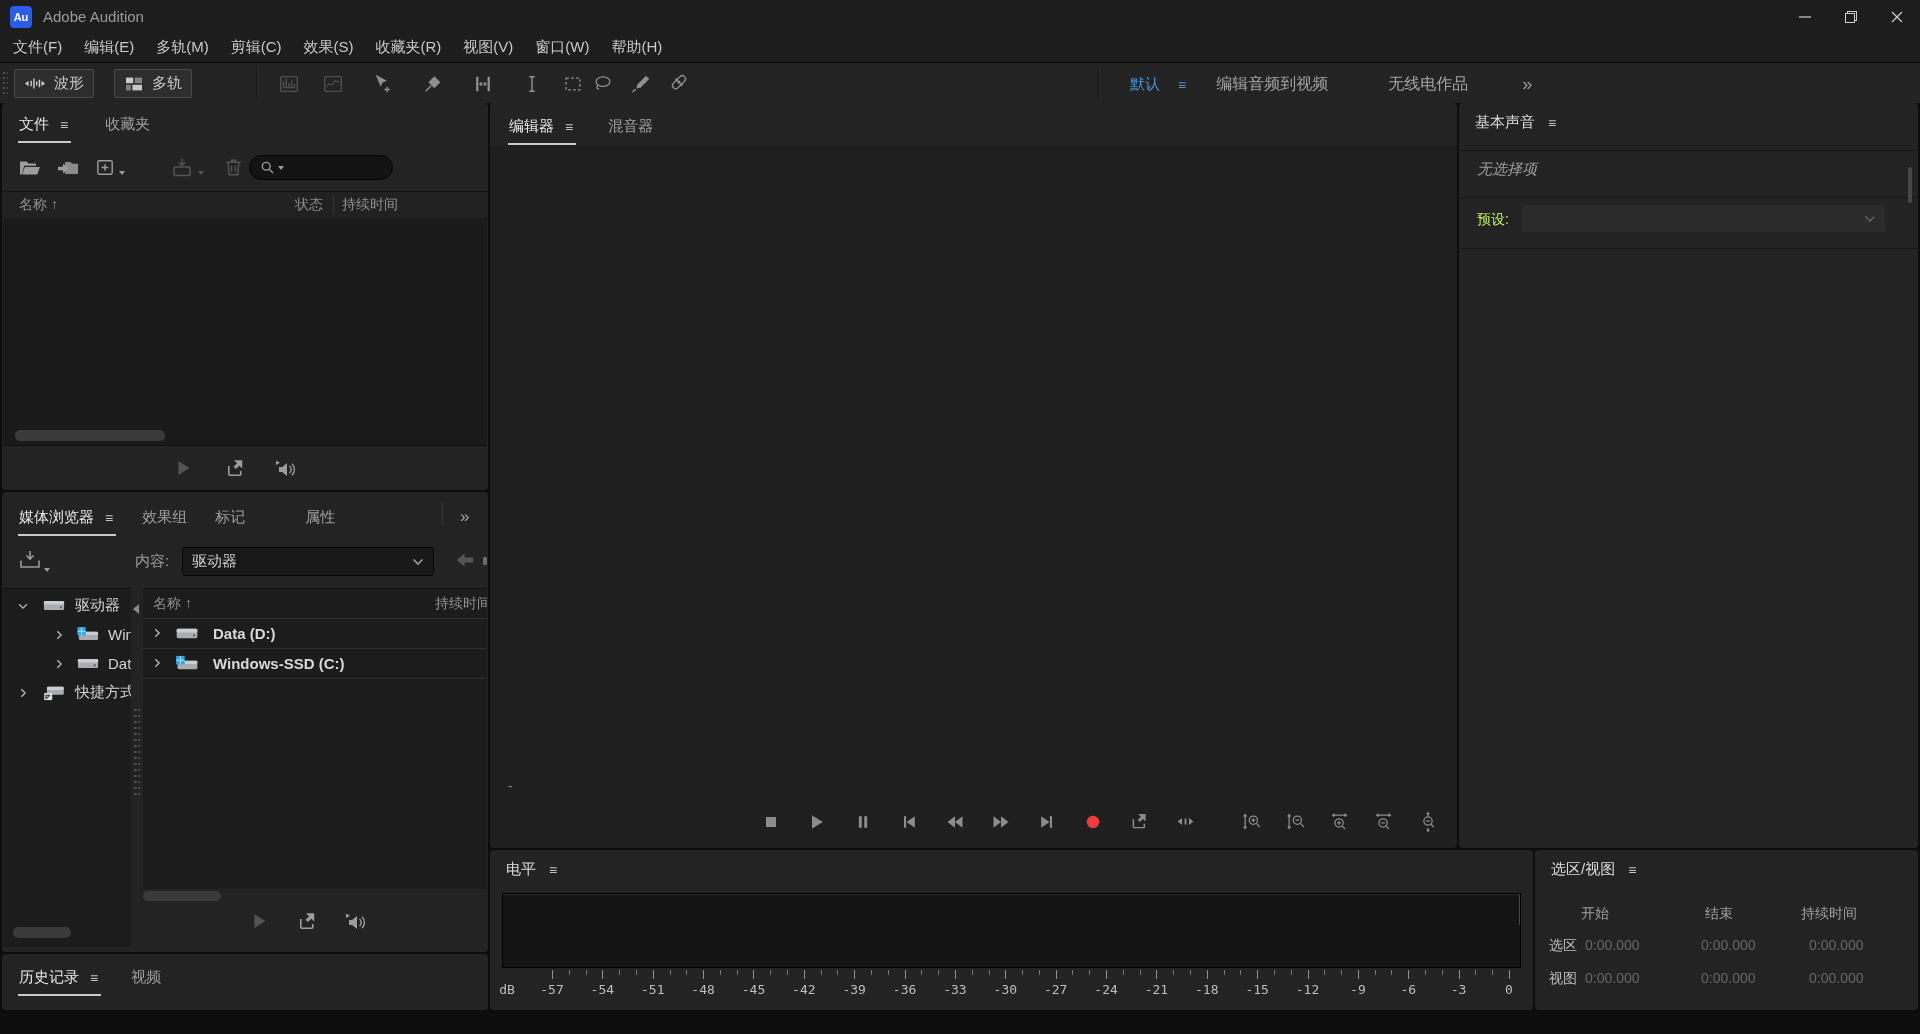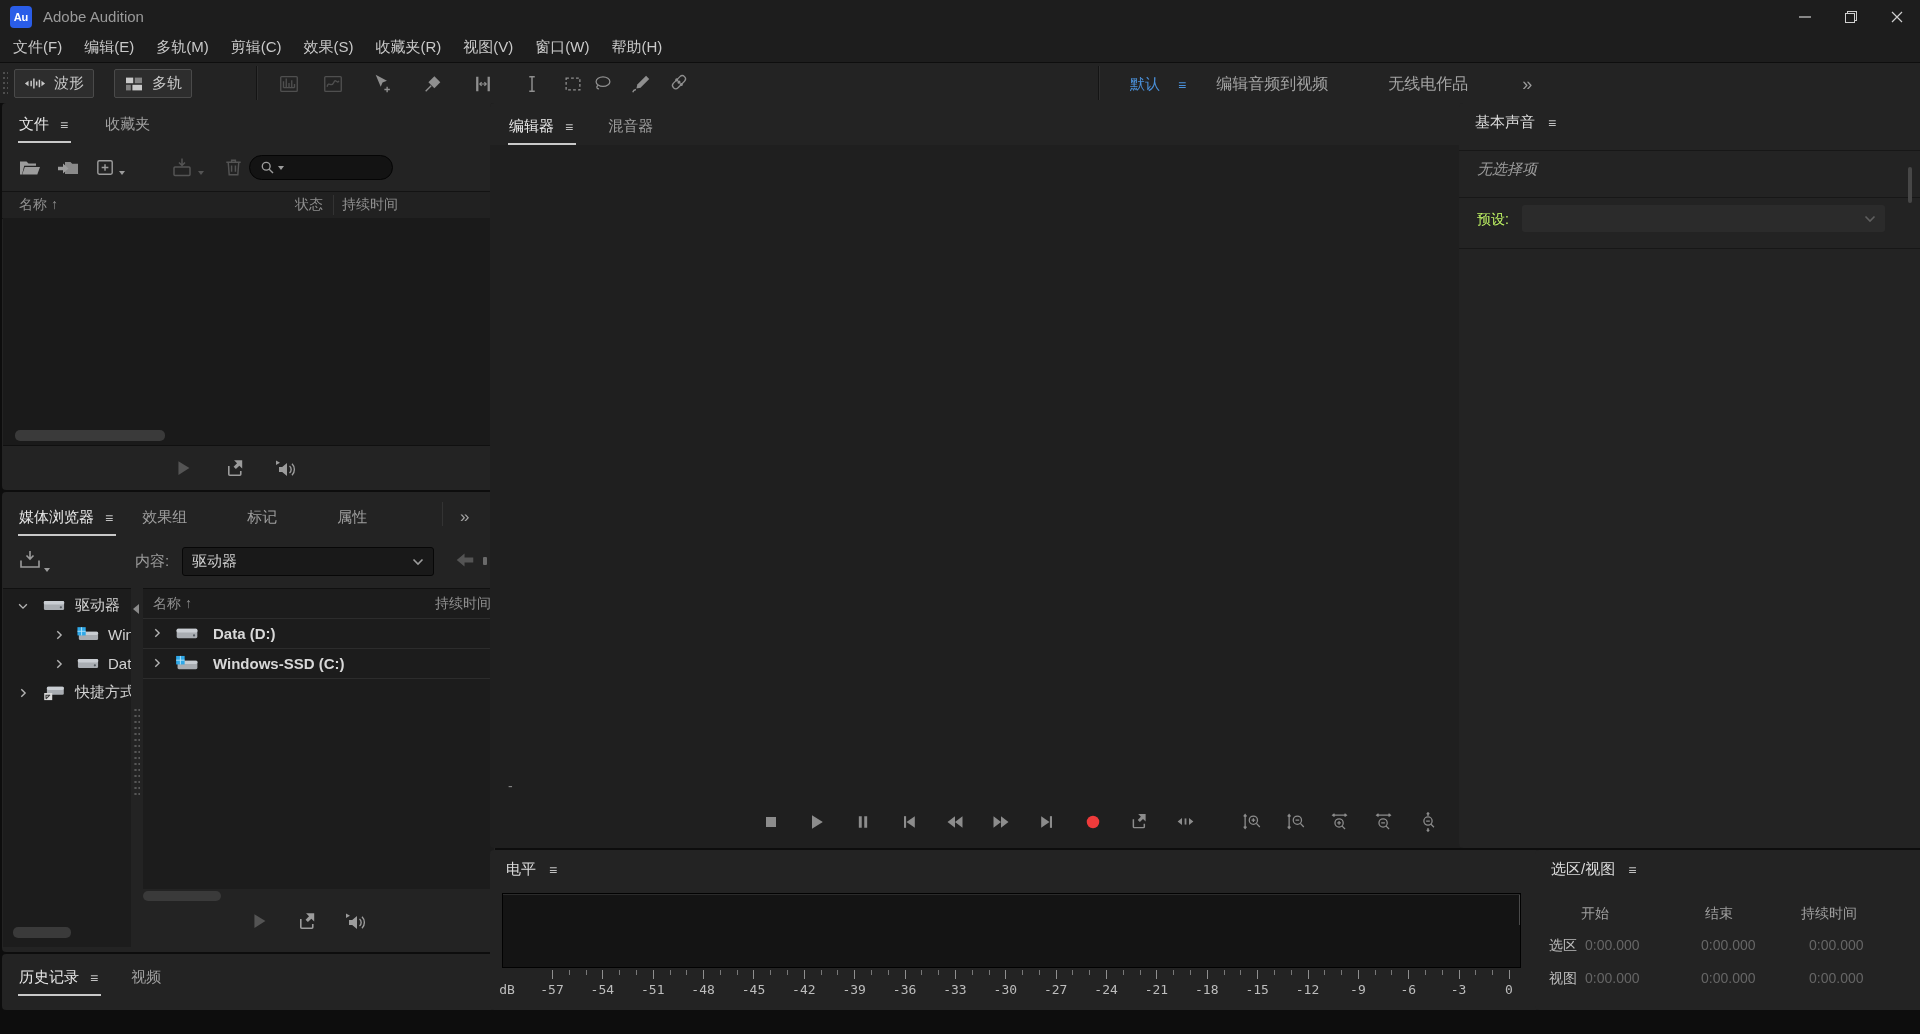--- a/index.html
+++ b/index.html
@@ -23,21 +23,21 @@
   .tbsep{position:absolute;top:3px;width:1px;height:34px;background:#141414;box-shadow:1px 0 0 #2e2e2e;}
   .dots{position:absolute;left:2px;top:8px;width:6px;height:25px;
         background-image:radial-gradient(circle at 2px 2px,#4e4e4e 1px,transparent 1.4px);background-size:4px 5px;}
   .tbico{position:absolute;top:10px;width:22px;height:22px;color:#8f8f8f;}
   .tbico.dim{color:#4f4f4f;}
   .ws-active{color:#4a90d9;font-size:15px;}
   .ws-tab{color:#a3a3a3;font-size:16px;font-family:Liberation Mono, monospace;}
   .ws-menu{color:#4a90d9;font-size:14px;}
   .ws-more{color:#9a9a9a;font-size:18px;}
   
-  .panel{position:absolute;background:#232323;border-radius:4px;overflow:hidden;padding-left:7px;}
+  .panel{position:absolute;background:#232323;border-radius:4px;overflow:hidden;}
   .ptabs{position:absolute;left:0;top:0;right:0;height:40px;display:flex;align-items:flex-end;padding-left:16px;font-size:15px;color:#9f9f9f;}
   .tabwrap{display:flex;align-items:center;gap:11px;color:#e8e8e8;border-bottom:2px solid #c9c9c9;padding:0 3px 7px 1px;}
   .ptab{padding-bottom:9px;}
   .pmenu{font-size:14px;color:#c2c2c2;line-height:1;}
   .ptitle{position:absolute;left:16px;top:10px;display:flex;align-items:center;gap:13px;font-size:15px;color:#dcdcdc;}
   .hr{position:absolute;left:0;right:0;height:1px;background:#171717;}
   .thumb{position:absolute;background:#3a3a3a;border-radius:5px;}
   .ico{color:#9c9c9c;}
   .ico.dim{color:#545454;}
   .caret{width:0;height:0;border-left:3.5px solid transparent;border-right:3.5px solid transparent;border-top:4px solid #9c9c9c;position:absolute;}
@@ -300,21 +300,21 @@
     </div>
   </div>
 
   <div class="panel" style="left:2px;top:492px;width:486px;height:460px;">
     <div class="ptabs" style="height:44px;">
       <div class="tabwrap">
         <span>媒体浏览器</span>
         <span class="pmenu">≡</span>
       </div>
       <span class="ptab" style="margin-left:26px;">效果组</span>
-      <span class="ptab" style="margin-left:60px;">标记</span>
+      <span class="ptab" style="margin-left:28px;">标记</span>
       <span class="ptab" style="margin-left:60px;">属性</span>
       <span class="sep-v" style="left:440px;top:10px;height:24px;position:absolute;"></span>
       <span class="ptab" style="position:absolute;left:458px;font-size:17px;color:#a5a5a5;">»</span>
     </div>
     <div class="fabs" style="left:0;top:48px;right:0;height:44px;">
       <span class="ico fabs" style="left:16px;top:8px;">
         <svg width="24" height="24" viewBox="0 0 24 24" fill="none" stroke="currentColor" stroke-width="1.6">
             <path d="M12 3v8M8.5 7.5L12 11l3.5-3.5"></path>
             <path d="M3 12.5V19h18v-6.5"></path>
           </svg>

